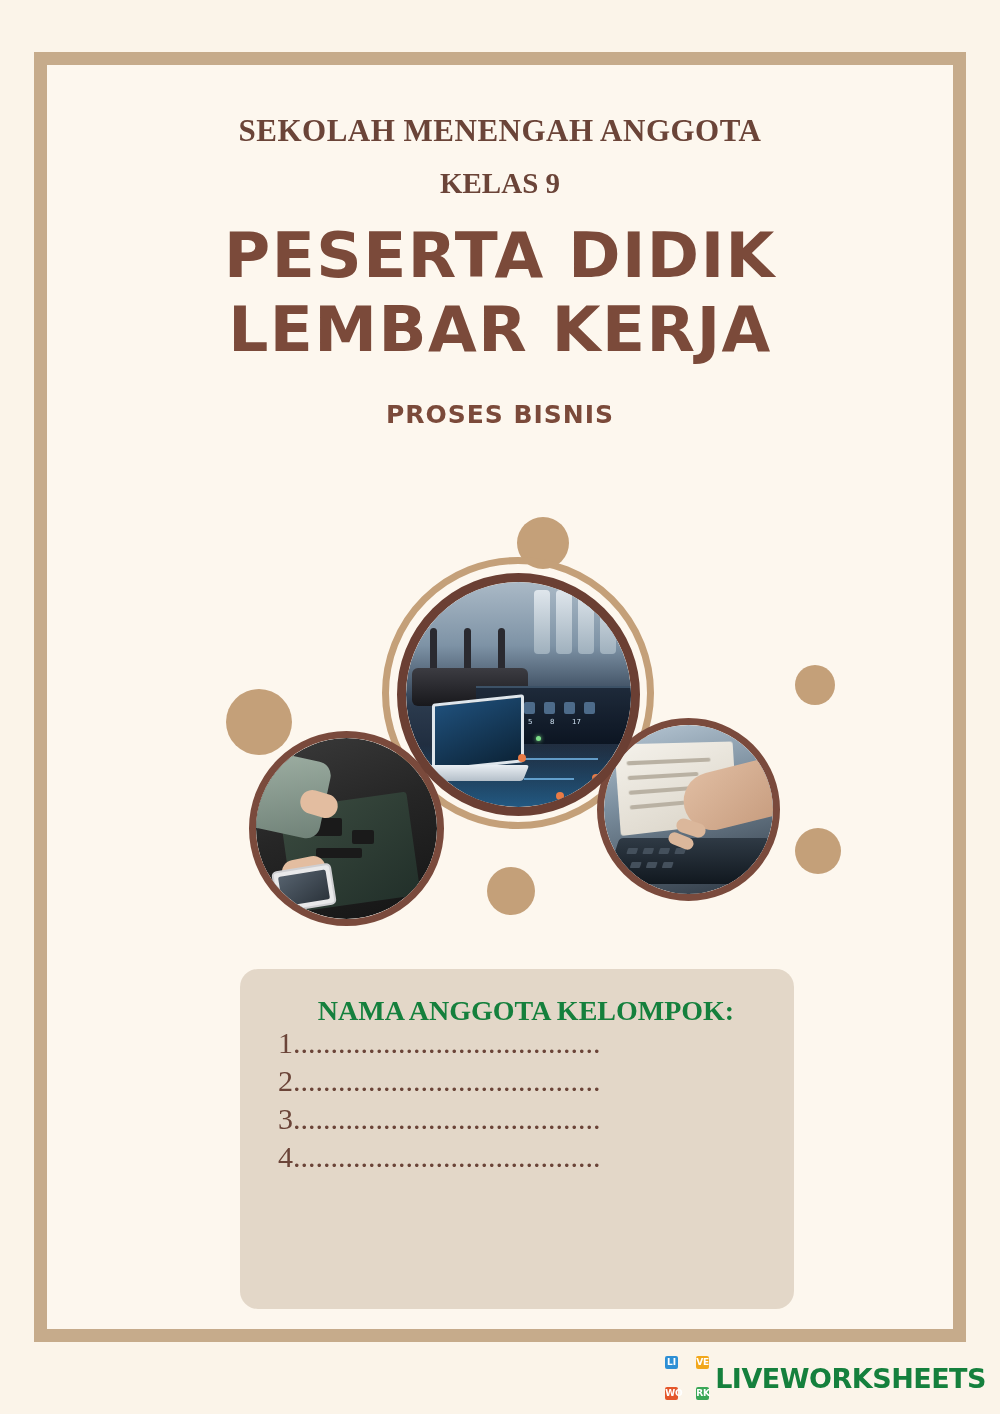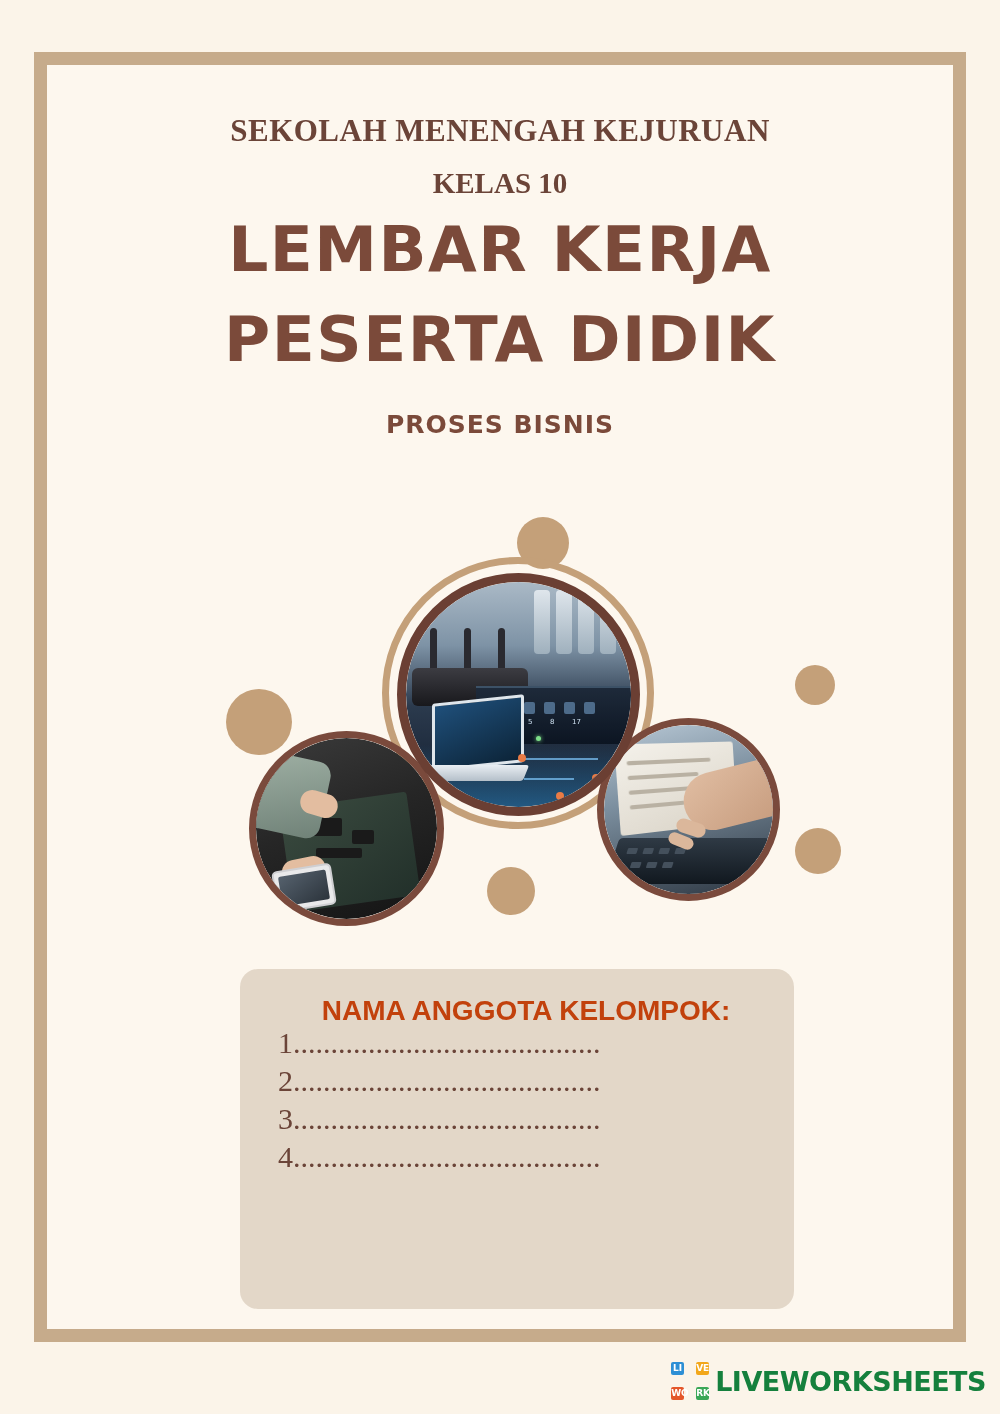--- a/index.html
+++ b/index.html
@@ -353,24 +353,24 @@
     position: absolute;
     left: 193px;
     top: 904px;
     width: 554px;
     height: 340px;
     background: #e3d7c8;
     border-radius: 18px;
   }
   .names-title {
     text-align: center;
-    font-family: Liberation Sans, sans-serif;
+    font-family: Liberation Serif, serif;
     font-weight: bold;
     font-size: 28px;
-    color: #c2410c;
+    color: #15803d;
     line-height: 1.45;
     padding: 22px 50px 0 68px;
     margin: 0;
   }
   .name-line {
     font-family: "Liberation Serif", serif;
     font-size: 30px;
     color: #6b4438;
     padding-left: 38px;
     margin-top: 4px;
@@ -385,21 +385,21 @@
     right: 14px;
     bottom: 14px;
     display: flex;
     align-items: center;
     gap: 6px;
   }
   .lw-mark {
     display: grid;
     grid-template-columns: 13px 13px;
     grid-template-rows: 13px 13px;
-    gap: 12px;
+    gap: 18px;
   }
   .lw-mark span {
     display: block;
     font-family: "DejaVu Sans", sans-serif;
     font-size: 9px;
     font-weight: bold;
     color: #ffffff;
     text-align: center;
     line-height: 13px;
     border-radius: 2px;
@@ -417,24 +417,24 @@
   }
 </style>
 </head>
 <body>
 
 <div class="page">
   <div class="outer-frame">
     <div class="inner-area">
 
       <div class="header">
-        <p class="school-name">SEKOLAH MENENGAH KEJURUAN</p>
-        <p class="class-name">KELAS 10</p>
+        <p class="school-name">SEKOLAH MENENGAH ANGGOTA</p>
+        <p class="class-name">KELAS 9</p>
+        <div class="title-line second">PESERTA DIDIK</div>
         <div class="title-line">LEMBAR KERJA</div>
-        <div class="title-line second">PESERTA DIDIK</div>
         <div class="subtitle">PROSES BISNIS</div>
       </div>
 
       <div class="illustration">
         <div class="dot d1"></div>
         <div class="dot d2"></div>
         <div class="dot d3"></div>
         <div class="dot d4"></div>
         <div class="dot d5"></div>
         <div class="ring"></div>

